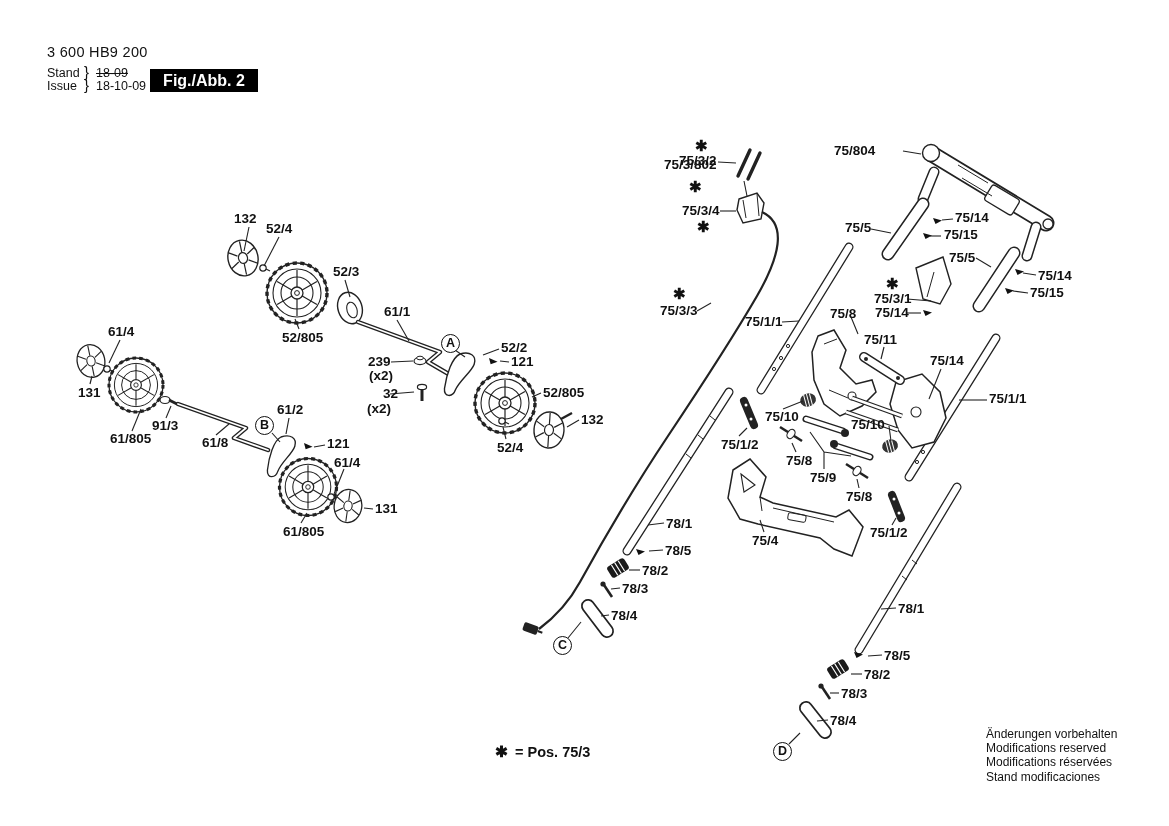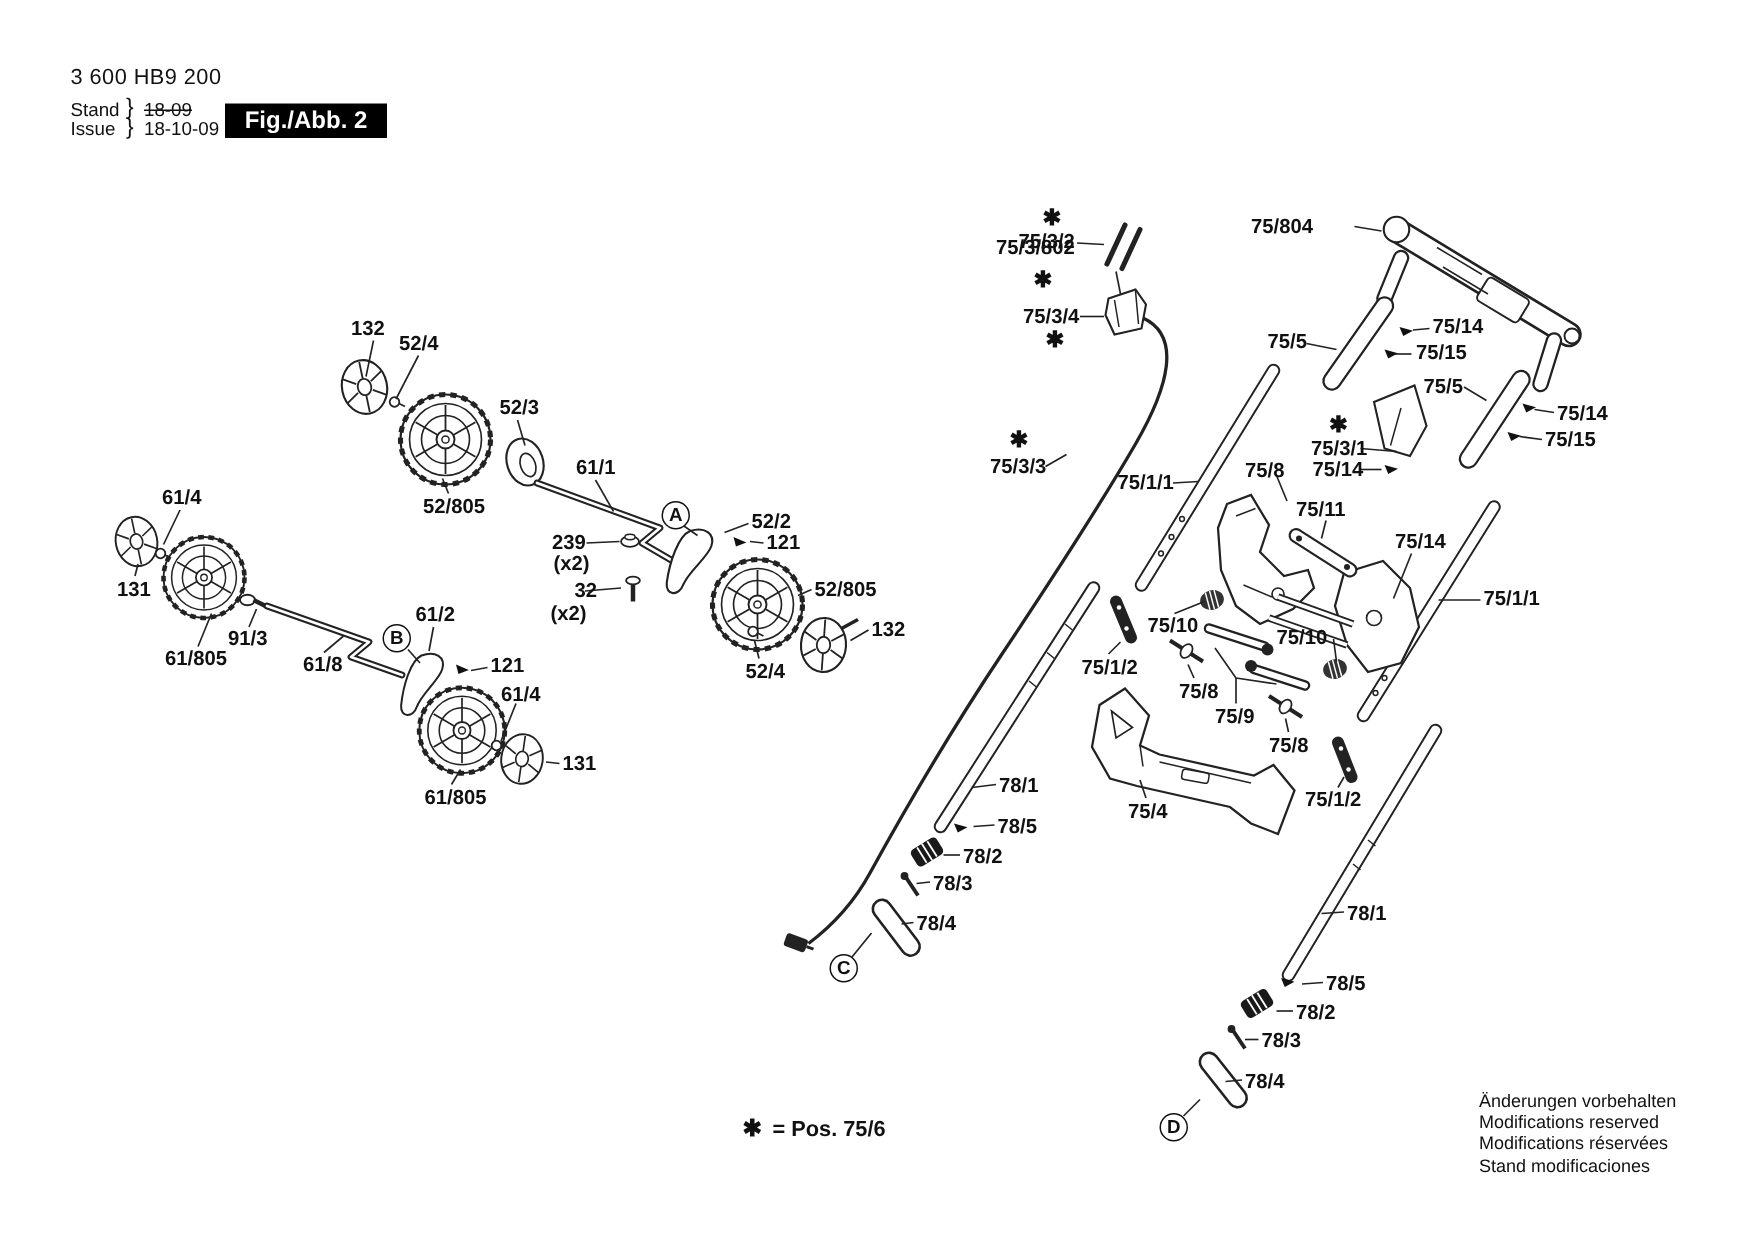--- a/index.html
+++ b/index.html
@@ -379,21 +379,21 @@
   <span class="co" style="left:864px;top:668px">78/2</span>
   <span class="co" style="left:841px;top:687px">78/3</span>
   <span class="co" style="left:830px;top:714px">78/4</span>
 
   <span class="vm" style="left:441px;top:334px">A</span>
   <span class="vm" style="left:255px;top:416px">B</span>
   <span class="vm" style="left:553px;top:636px">C</span>
   <span class="vm" style="left:773px;top:742px">D</span>
 
   <div class="legend">
-    <span class="ast-g">✱</span><span>= Pos. 75/6</span>
+    <span class="ast-g">✱</span><span>= Pos. 75/3</span>
   </div>
   <div class="footer">
     <div>Änderungen vorbehalten</div>
     <div>Modifications reserved</div>
     <div>Modifications réservées</div>
     <div>Stand modificaciones</div>
   </div>
 </div>
 
 </body></html>

